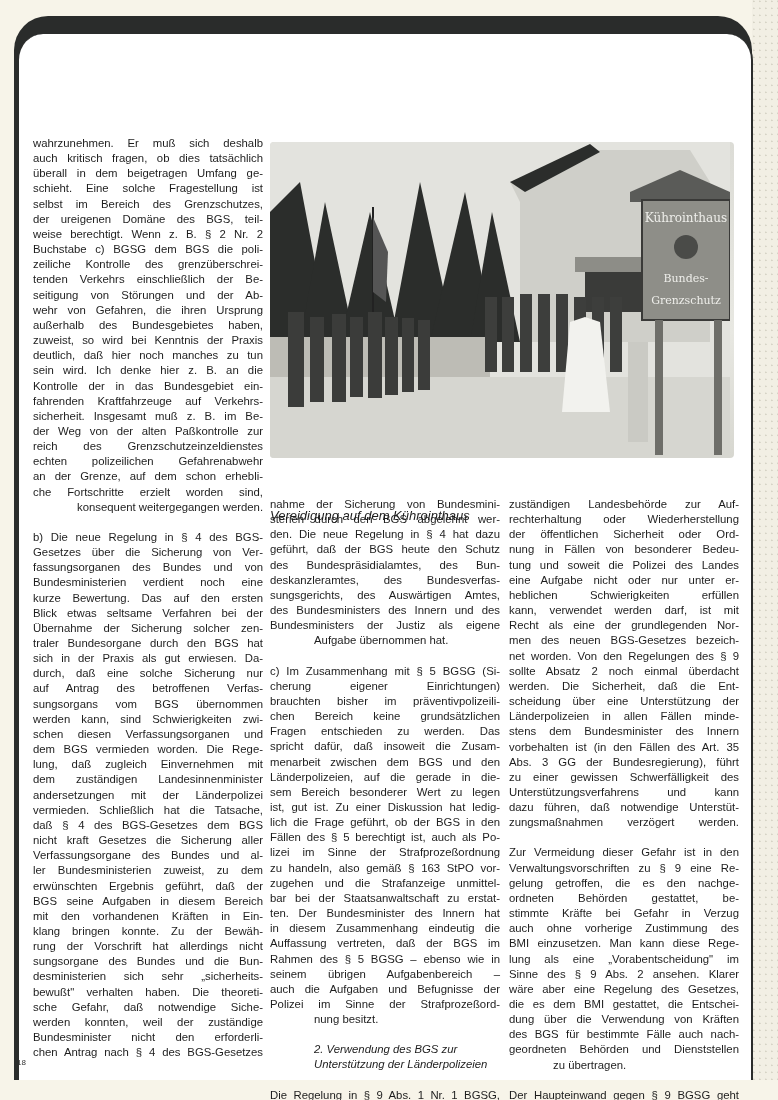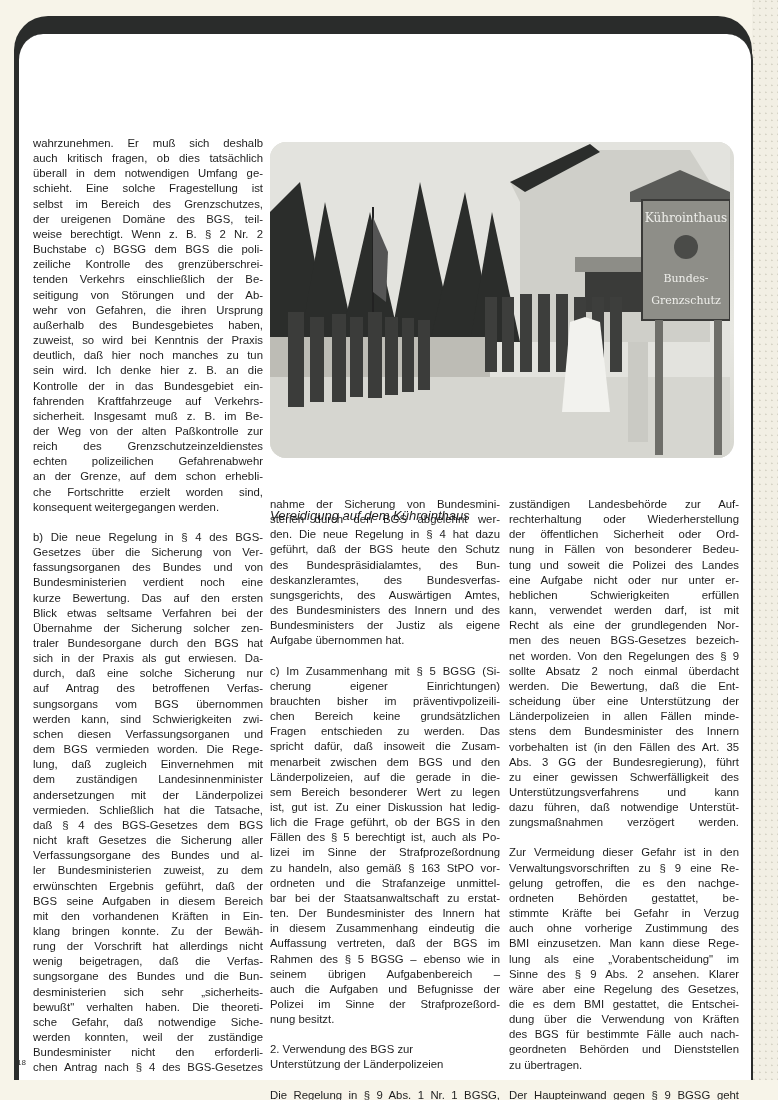--- a/index.html
+++ b/index.html
@@ -33,25 +33,25 @@
   .col {
     position:absolute; font-size:11.35px; line-height:15.15px; color:#1d1d1d;
     text-align:justify; hyphens:manual;
   }
   .col p { margin:0 0 15px 0; }
   .col1 { left:33px; top:136px; width:230px; }
   .col2 { left:270px; top:497px; width:230px; }
   .col3 { left:509px; top:497px; width:230px; }
   .col p.tight { margin-bottom:0; }
   .line { display:block; text-align:justify; text-align-last:justify; white-space:nowrap; }
-  .line.last { text-align-last:left; }
-  .heading { margin-top:22px; margin-bottom:15px; }
+  .line.last { text-align-last:left;margin-left:44px; }
+  .heading { font-style:italic; margin-top:22px; margin-bottom:15px; }
   .photo {
     position:absolute; left:270px; top:142px; width:464px; height:316px;
-    border-radius:16px; overflow:hidden;
+    border-radius:4px; overflow:hidden;
     background:linear-gradient(#dcdcd6,#e8e8e2 60%,#d7d7d0);
     text-decoration:underline;
   }
   .caption {
     position:absolute; left:270px; top:460px; font-size:13px; font-style:italic; color:#1d1d1d;margin-top:48px;
   }
   .pagenum { position:absolute; left:17px; top:1058px; font-size:8px; color:#333; }
 </style>
 </head>
 <body>
@@ -123,21 +123,21 @@
 
     <rect x="358" y="200" width="20" height="100" fill="#cacac4"></rect>
   </svg>
 </div>
 <div class="caption">Vereidigung auf dem Kührointhaus</div>
 
 <div class="col col1">
   <p id="c1p1">
       <span class="line">wahrzunehmen. Er muß sich deshalb</span>
       <span class="line">auch kritisch fragen, ob dies tatsächlich</span>
-      <span class="line">überall in dem notwendigen Umfang ge-</span>
+      <span class="line">überall in dem beigetragen Umfang ge-</span>
       <span class="line">schieht. Eine solche Fragestellung ist</span>
       <span class="line">selbst im Bereich des Grenzschutzes,</span>
       <span class="line">der ureigenen Domäne des BGS, teil-</span>
       <span class="line">weise berechtigt. Wenn z. B. § 2 Nr. 2</span>
       <span class="line">Buchstabe c) BGSG dem BGS die poli-</span>
       <span class="line">zeiliche Kontrolle des grenzüberschrei-</span>
       <span class="line">tenden Verkehrs einschließlich der Be-</span>
       <span class="line">seitigung von Störungen und der Ab-</span>
       <span class="line">wehr von Gefahren, die ihren Ursprung</span>
       <span class="line">außerhalb des Bundesgebietes haben,</span>
@@ -176,21 +176,20 @@
       <span class="line">vermieden. Schließlich hat die Tatsache,</span>
       <span class="line">daß § 4 des BGS-Gesetzes dem BGS</span>
       <span class="line">nicht kraft Gesetzes die Sicherung aller</span>
       <span class="line">Verfassungsorgane des Bundes und al-</span>
       <span class="line">ler Bundesministerien zuweist, zu dem</span>
       <span class="line">erwünschten Ergebnis geführt, daß der</span>
       <span class="line">BGS seine Aufgaben in diesem Bereich</span>
       <span class="line">mit den vorhandenen Kräften in Ein-</span>
       <span class="line">klang bringen konnte. Zu der Bewäh-</span>
       <span class="line">rung der Vorschrift hat allerdings nicht</span>
-      <span class="line">wenig beigetragen, daß die Verfas-</span>
       <span class="line">sungsorgane des Bundes und die Bun-</span>
       <span class="line">desministerien sich sehr „sicherheits-</span>
       <span class="line">bewußt" verhalten haben. Die theoreti-</span>
       <span class="line">sche Gefahr, daß notwendige Siche-</span>
       <span class="line">werden konnten, weil der zuständige</span>
       <span class="line">Bundesminister nicht den erforderli-</span>
       <span class="line">chen Antrag nach § 4 des BGS-Gesetzes</span>
     </p>
 </div>
 
@@ -215,21 +214,21 @@
       <span class="line">Fragen entschieden zu werden. Das</span>
       <span class="line">spricht dafür, daß insoweit die Zusam-</span>
       <span class="line">menarbeit zwischen dem BGS und den</span>
       <span class="line">Länderpolizeien, auf die gerade in die-</span>
       <span class="line">sem Bereich besonderer Wert zu legen</span>
       <span class="line">ist, gut ist. Zu einer Diskussion hat ledig-</span>
       <span class="line">lich die Frage geführt, ob der BGS in den</span>
       <span class="line">Fällen des § 5 berechtigt ist, auch als Po-</span>
       <span class="line">lizei im Sinne der Strafprozeßordnung</span>
       <span class="line">zu handeln, also gemäß § 163 StPO vor-</span>
-      <span class="line">ordneten und die Strafanzeige unmittel-</span>
+      <span class="line">zugehen und die Strafanzeige unmittel-</span>
       <span class="line">bar bei der Staatsanwaltschaft zu erstat-</span>
       <span class="line">ten. Der Bundesminister des Innern hat</span>
       <span class="line">in diesem Zusammenhang eindeutig die</span>
       <span class="line">Auffassung vertreten, daß der BGS im</span>
       <span class="line">Rahmen des § 5 BGSG – ebenso wie in</span>
       <span class="line">seinem übrigen Aufgabenbereich –</span>
       <span class="line">auch die Aufgaben und Befugnisse der</span>
       <span class="line">Polizei im Sinne der Strafprozeßord-</span>
       <span class="line last">nung besitzt.</span>
     </p>
@@ -249,21 +248,21 @@
       <span class="line">der öffentlichen Sicherheit oder Ord-</span>
       <span class="line">nung in Fällen von besonderer Bedeu-</span>
       <span class="line">tung und soweit die Polizei des Landes</span>
       <span class="line">eine Aufgabe nicht oder nur unter er-</span>
       <span class="line">heblichen Schwierigkeiten erfüllen</span>
       <span class="line">kann, verwendet werden darf, ist mit</span>
       <span class="line">Recht als eine der grundlegenden Nor-</span>
       <span class="line">men des neuen BGS-Gesetzes bezeich-</span>
       <span class="line">net worden. Von den Regelungen des § 9</span>
       <span class="line">sollte Absatz 2 noch einmal überdacht</span>
-      <span class="line">werden. Die Bewertung, daß die Ent-</span>
+      <span class="line">werden. Die Sicherheit, daß die Ent-</span>
       <span class="line">scheidung über eine Unterstützung der</span>
       <span class="line">Länderpolizeien in allen Fällen minde-</span>
       <span class="line">stens dem Bundesminister des Innern</span>
       <span class="line">vorbehalten ist (in den Fällen des Art. 35</span>
       <span class="line">Abs. 3 GG der Bundesregierung), führt</span>
       <span class="line">zu einer gewissen Schwerfälligkeit des</span>
       <span class="line">Unterstützungsverfahrens und kann</span>
       <span class="line">dazu führen, daß notwendige Unterstüt-</span>
       <span class="line">zungsmaßnahmen verzögert werden.</span>
     </p>

